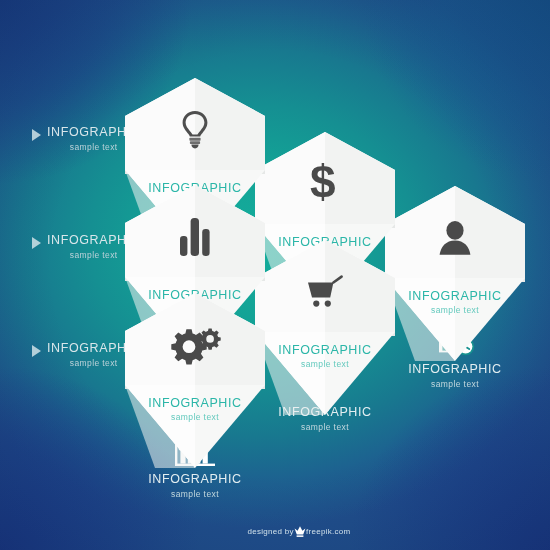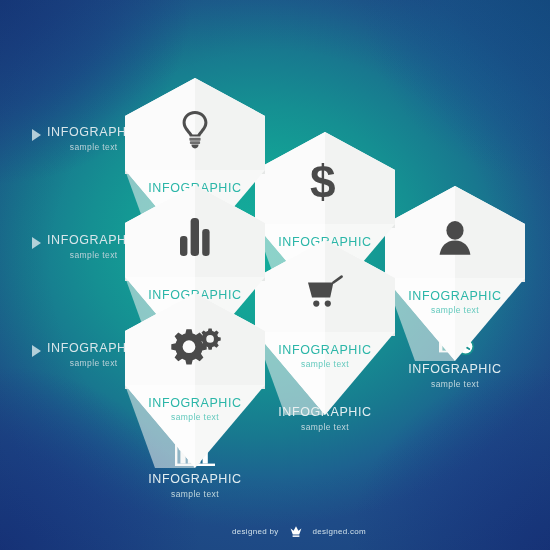--- a/index.html
+++ b/index.html
@@ -139,21 +139,21 @@
   }
 
   
   #footer {
     position:absolute;
     left:0; right:0;
     bottom:13px;
     display:flex;
     align-items:center;
     justify-content:center;
-    gap:11px;
+    gap:0;
     font-size:8px;
     letter-spacing:0.3px;
     color:#cfe0ea;
     margin-left:48px;
   }
   #footer .crown { display:flex; align-items:center; }
 </style>
 </head>
 <body>
 
@@ -422,14 +422,14 @@
   </div>
 </div>
 
 <div id="footer">
   <span>designed by</span>
   <span class="crown">
     <svg width="12" height="12" viewBox="0 0 12 12">
         <use href="#ic-crown"></use>
       </svg>
   </span>
-  <span>designed.com</span>
+  <span>freepik.com</span>
 </div>
 
 </body></html>

